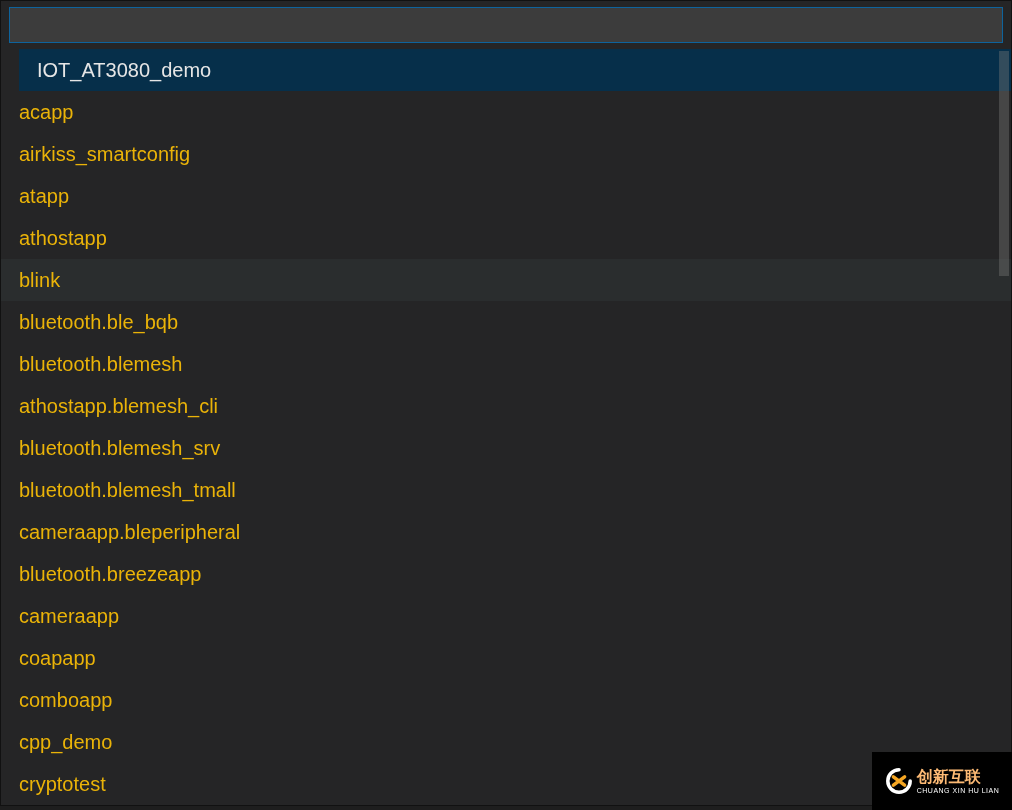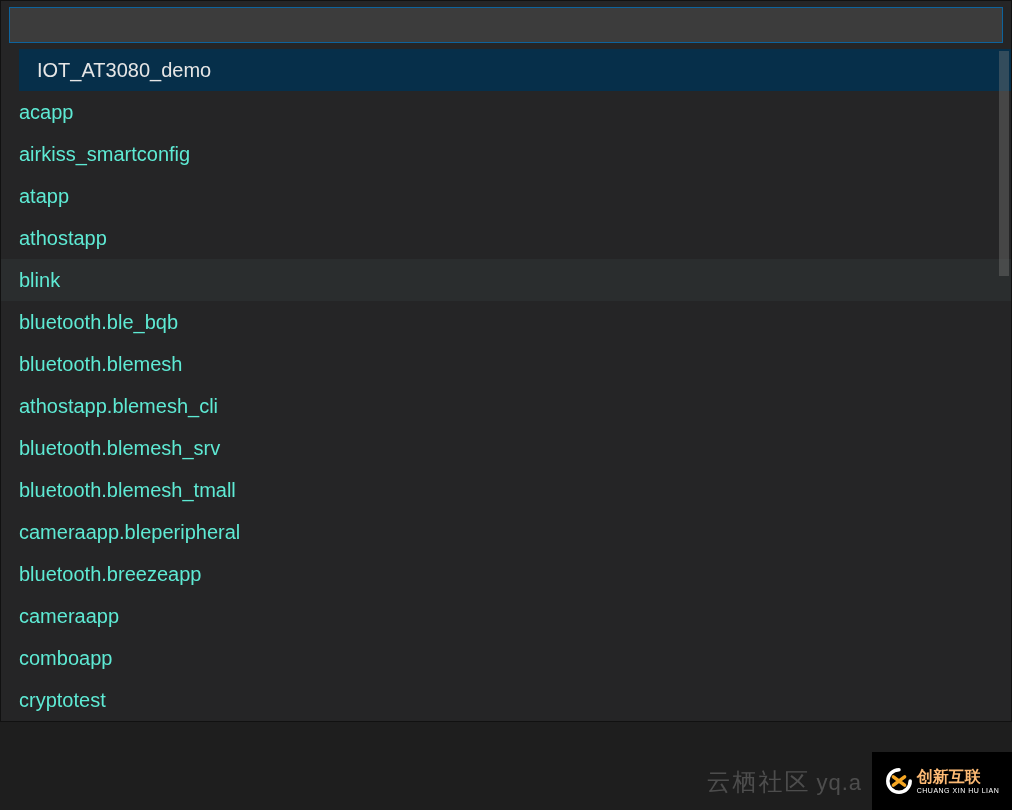--- a/index.html
+++ b/index.html
@@ -37,21 +37,21 @@
       padding: 4px 8px;
       outline: none;
     }
     .list {
       max-height: 760px;
       overflow-y: auto;
     }
     .list-item {
       padding: 6px 18px;
       font-size: 20px;
-      color: #5eead4;
+      color: #eab308;
       cursor: pointer;
       line-height: 1.5;
     }
     .list-item.selected {
       background: #062f4a;
       color: #e6e6e6;
       margin-left: 18px;
     }
     .list-item.hovered {
       background: #2a2d2e;
@@ -146,21 +146,23 @@
       <div class="list-item">athostapp</div>
       <div class="list-item hovered">blink</div>
       <div class="list-item">bluetooth.ble_bqb</div>
       <div class="list-item">bluetooth.blemesh</div>
       <div class="list-item">athostapp.blemesh_cli</div>
       <div class="list-item">bluetooth.blemesh_srv</div>
       <div class="list-item">bluetooth.blemesh_tmall</div>
       <div class="list-item">cameraapp.bleperipheral</div>
       <div class="list-item">bluetooth.breezeapp</div>
       <div class="list-item">cameraapp</div>
+      <div class="list-item">coapapp</div>
       <div class="list-item">comboapp</div>
+      <div class="list-item">cpp_demo</div>
       <div class="list-item">cryptotest</div>
     </div>
   <div class="scrollbar-track">
     <div class="scrollbar-thumb"></div>
   </div>
 </div>
 
 <div class="watermark">
   <span>云栖社区</span><span class="small">yq.a</span>
 </div>

